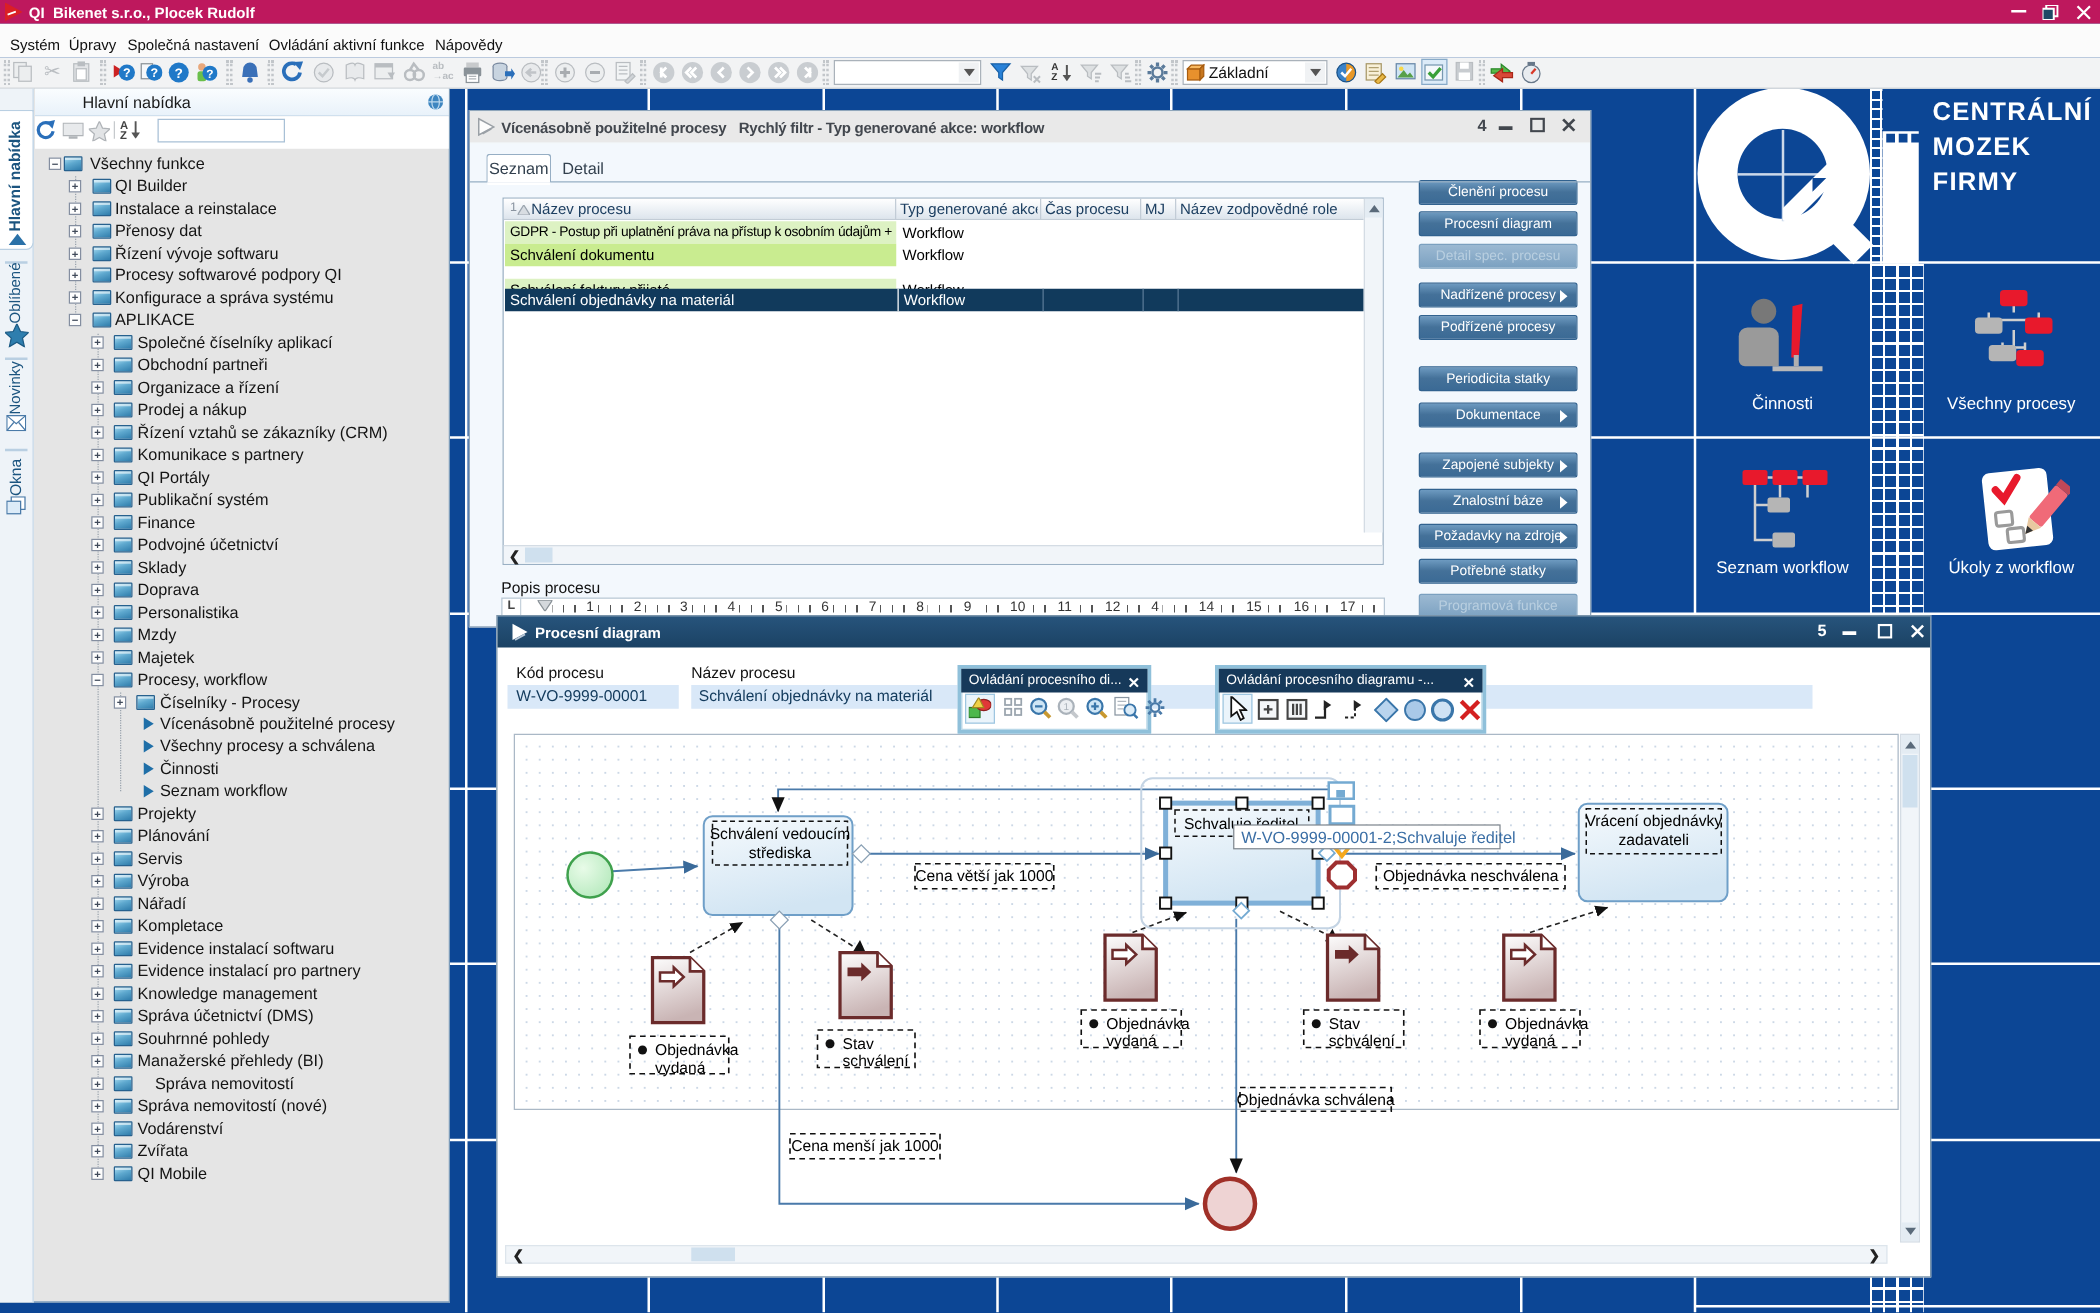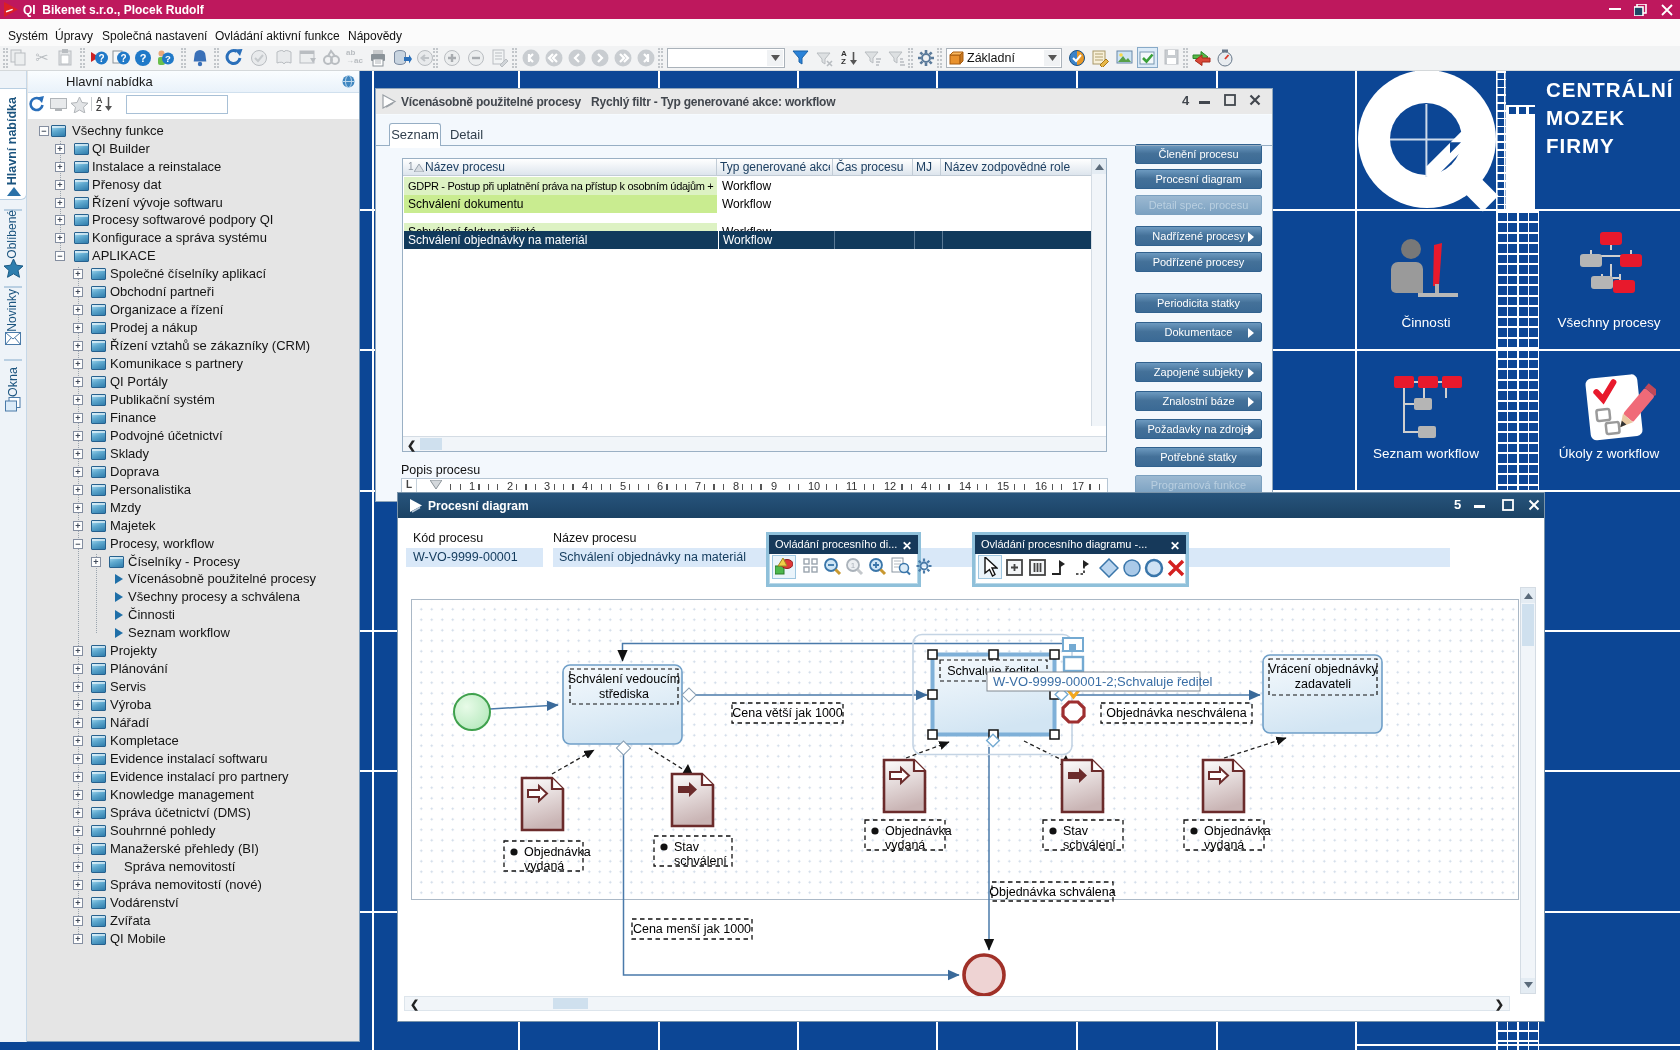--- a/index.html
+++ b/index.html
@@ -754,21 +754,21 @@
         <rect x="1" y="1" width="10" height="10" fill="none" stroke="#fff" stroke-width="1.8"></rect>
       </svg>
       <svg class="ab" style="left:1130px;top:6px" width="12" height="12">
         <path d="M1.5 1.5 L10.5 10.5 M10.5 1.5 L1.5 10.5" stroke="#fff" stroke-width="2"></path>
       </svg>
     </div>
 <span class="ab" style="left:15px;top:38px;font-size:12.5px;color:#111">Kód procesu</span>
 <span class="ab" style="left:155px;top:38px;font-size:12.5px;color:#111">Název procesu</span>
 <div class="ab" style="left:8px;top:55px;width:137px;height:19px;background:#d9e8f8;font-size:12.5px;color:#123a5c;line-height:19px"><span style="margin-left:7px">W-VO-9999-00001</span></div>
 <div class="ab" style="left:155px;top:55px;width:897px;height:19px;background:#d9e8f8;font-size:12.5px;color:#123a5c;line-height:19px"><span style="margin-left:6px">Schválení objednávky na materiál</span></div>
-<div class="ab" style="left:13px;top:106px;width:1108px;height:301px;border:1px solid #aab8c6;background:#fff;background-image:radial-gradient(#ccd8e6 0.9px,transparent 1.1px);background-size:10.5px 10.5px;background-position:4px 4px">
+<div class="ab" style="left:13px;top:94px;width:1108px;height:301px;border:1px solid #aab8c6;background:#fff;background-image:radial-gradient(#ccd8e6 0.9px,transparent 1.1px);background-size:10.5px 10.5px;background-position:4px 4px">
 <svg class="ab" style="left:0;top:0" width="1106" height="405" viewBox="0 0 1106 405" font-family="Liberation Sans, sans-serif">
         <defs>
           <linearGradient id="bx" x1="0" y1="0" x2="0.3" y2="1">
             <stop offset="0" stop-color="#f6fafd"></stop>
             <stop offset="1" stop-color="#d2e5f3"></stop>
           </linearGradient>
           <linearGradient id="doc" x1="0" y1="0" x2="0.25" y2="1">
             <stop offset="0" stop-color="#fdfdfd"></stop>
             <stop offset="1" stop-color="#c9b4b4"></stop>
           </linearGradient>

